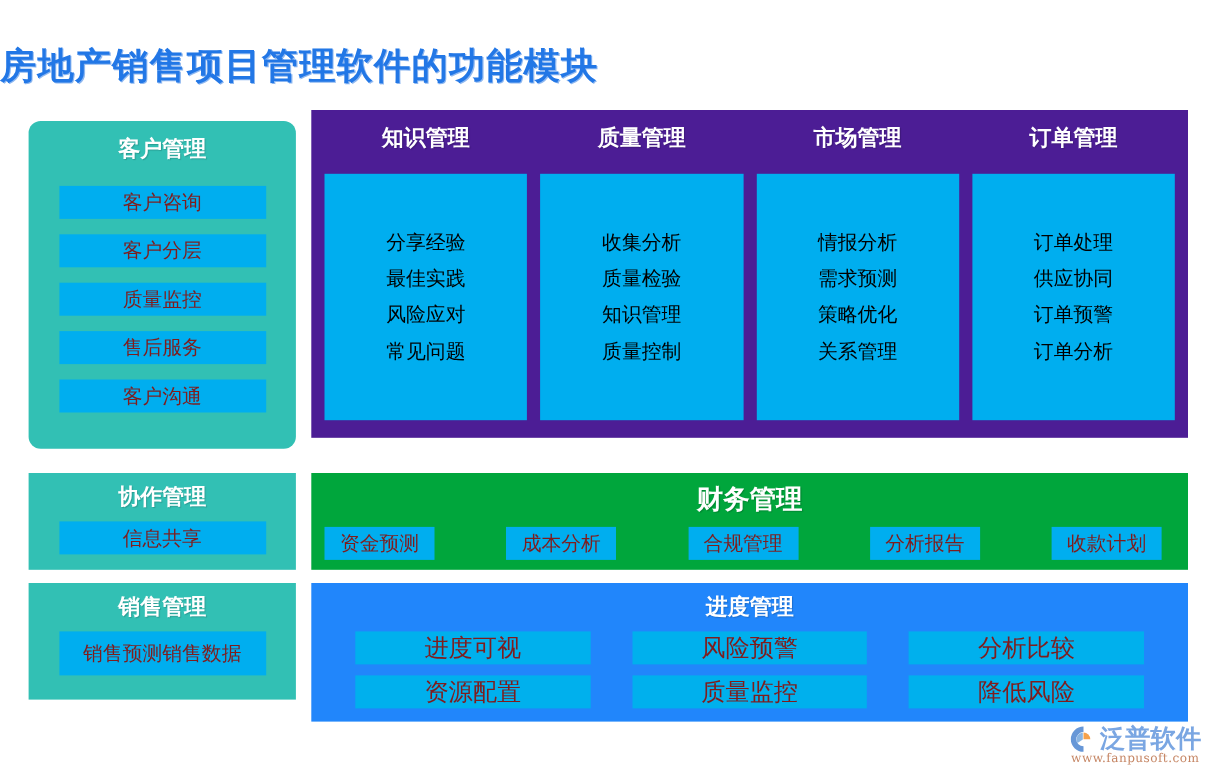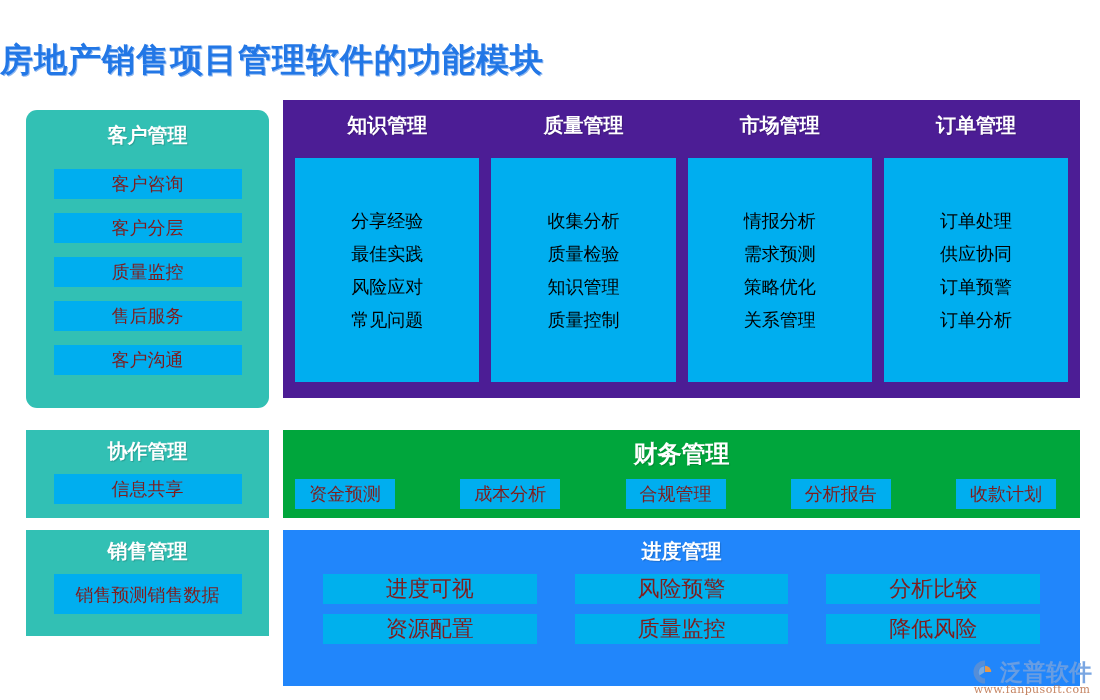--- a/index.html
+++ b/index.html
@@ -93,21 +93,21 @@
   }
   #finance-panel .panel-title{ font-size:24px; margin-top:8px; }
   #finance-panel .fin-row{
     display:flex; justify-content:space-between;
     padding:9px 24px 0 12px;
   }
   #finance-panel .tile{ height:30px; font-size:18px; padding:0 14px; }
 
   
   #progress-panel{
-    left:283px; top:530px; width:797px; height:156px;
+    left:283px; top:530px; width:797px; height:126px;
     background:#2186FB;
   }
   #progress-panel .panel-title{ font-size:20px; margin-top:8px; }
   #progress-panel .prog-grid{
     display:grid; grid-template-columns:repeat(3,1fr);
     gap:10px 38px; padding:9px 40px 0 40px;
   }
   #progress-panel .tile{
     height:30px; font-size:22px; background:#00B0ED;
   }

